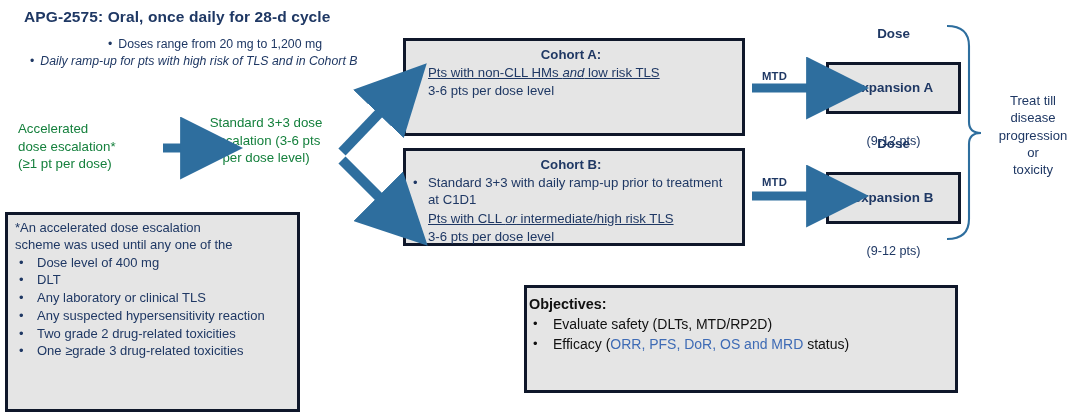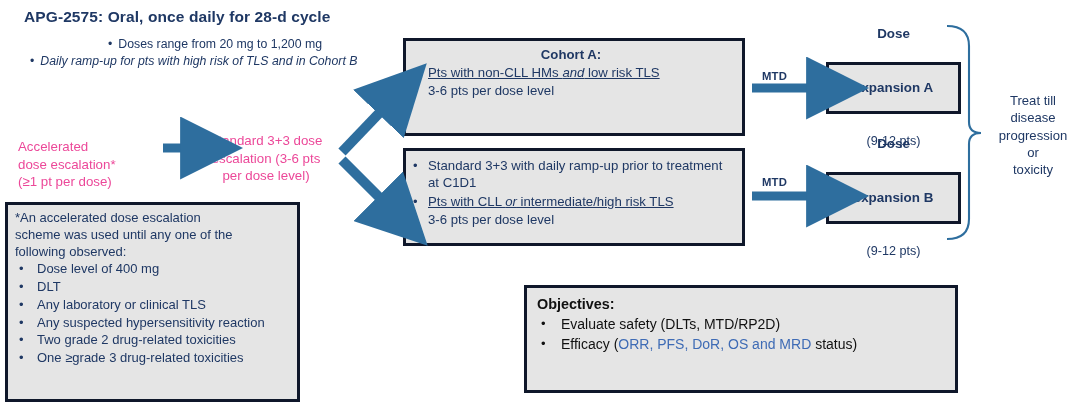--- a/index.html
+++ b/index.html
@@ -12,21 +12,21 @@
 
   
   #title{left:24px;top:8px;font-size:15.5px;font-weight:bold;color:#1F3864;letter-spacing:.1px;}
   #hdr-bullets{left:30px;top:36px;width:370px;font-size:12.3px;color:#1F3864;line-height:1.42;}
   #hdr-bullets .row{display:flex;justify-content:center;}
   #hdr-bullets .row2{display:flex;justify-content:flex-start;}
   #hdr-bullets .bl{margin-right:6px;}
   .ital{font-style:italic;}
 
   
-  .plaintext{font-size:13.3px;line-height:1.33;color:#ec4899;margin-top:18px;}
+  .plaintext{font-size:13.3px;line-height:1.33;color:#15803d;}
   #accel{left:18px;top:120px;width:140px;text-align:left;}
   #std33{left:200px;top:114px;width:132px;text-align:center;}
 
   
   .box{
     border:3px solid #0f172a;background:#e5e5e5;box-sizing:border-box;
   }
   .boxtitle{font-weight:bold;text-align:center;font-size:13.2px;color:#1F3864;line-height:1.3;}
   .blist{list-style:none;margin:0;padding:0;}
   .blist li{
@@ -41,27 +41,27 @@
   #cohortA{left:403px;top:38px;width:342px;height:98px;padding:5px 8px 0 2px;}
   #cohortB{left:403px;top:148px;width:342px;height:98px;padding:5px 8px 0 2px;}
 
   #expA{left:826px;top:62px;width:135px;height:52px;}
   #expB{left:826px;top:172px;width:135px;height:52px;}
   .expbox{display:flex;flex-direction:column;align-items:center;justify-content:center;gap:37px;}
   .expbox .bold{font-weight:bold;font-size:13.4px;line-height:1.22;text-align:center;color:#1F3864;}
   .expbox .sub{font-size:12.6px;line-height:1.3;color:#1F3864;}
 
   
-  #footnote{left:5px;top:202px;width:295px;height:200px;padding:5px 6px 0 7px;}
+  #footnote{left:5px;top:212px;width:295px;height:200px;padding:5px 6px 0 7px;}
   #footnote .lead{font-size:13px;line-height:1.29;color:#1F3864;}
   #footnote .blist li{font-size:13px;padding-left:22px;line-height:1.29;}
   #footnote .blist li::before{left:4px;}
 
   
-  #objectives{left:524px;top:285px;width:434px;height:108px;padding:7px 6px 0 10px;}
+  #objectives{left:524px;top:285px;width:434px;height:108px;padding:7px 6px 0 2px;}
   #obj-title{font-weight:bold;font-size:14.4px;color:#111111;line-height:1.3;}
   #objectives .blist li{color:#111111;font-size:14px;line-height:1.38;padding-left:24px;margin-top:1px;}
   #objectives .blist li::before{left:4px;color:#111111;}
   .accentblue{color:#3E6BB5;}
 
   
   #treat{left:990px;top:92px;width:86px;text-align:center;font-size:13.1px;line-height:1.32;color:#1F3864;}
 
   
   #vec{left:0;top:0;width:1080px;height:419px;}
@@ -100,20 +100,21 @@
 
 <div class="abs box" id="cohortA">
   <div class="boxtitle">Cohort A:</div>
   <ul class="blist">
     <li><span class="ul"><span>Pts with non-CLL HMs </span><span class="ital">and</span><span> low risk TLS</span></span></li>
     <li>3-6 pts per dose level</li>
   </ul>
 </div>
 
 <div class="abs box" id="cohortB">
+  <div class="boxtitle">Cohort B:</div>
   <ul class="blist">
     <li>Standard 3+3 with daily ramp-up prior to treatment at C1D1</li>
     <li><span class="ul"><span>Pts with CLL </span><span class="ital">or</span><span> intermediate/high risk TLS</span></span></li>
     <li>3-6 pts per dose level</li>
   </ul>
 </div>
 
 <div class="abs mtd" id="mtdA">MTD</div>
 <div class="abs mtd" id="mtdB">MTD</div>
 
@@ -133,21 +134,20 @@
   <div>Treat till</div>
   <div>disease</div>
   <div>progression</div>
   <div>or</div>
   <div>toxicity</div>
 </div>
 
 <div class="abs box" id="footnote">
   <div class="lead">*An accelerated dose escalation</div>
   <div class="lead">scheme was used until any one of the</div>
-  <div class="lead">following observed:</div>
   <ul class="blist">
     <li>Dose level of 400 mg</li>
     <li>DLT</li>
     <li>Any laboratory or clinical TLS</li>
     <li>Any suspected hypersensitivity reaction</li>
     <li>Two grade 2 drug-related toxicities</li>
     <li>One ≥grade 3 drug-related toxicities</li>
   </ul>
 </div>
 

